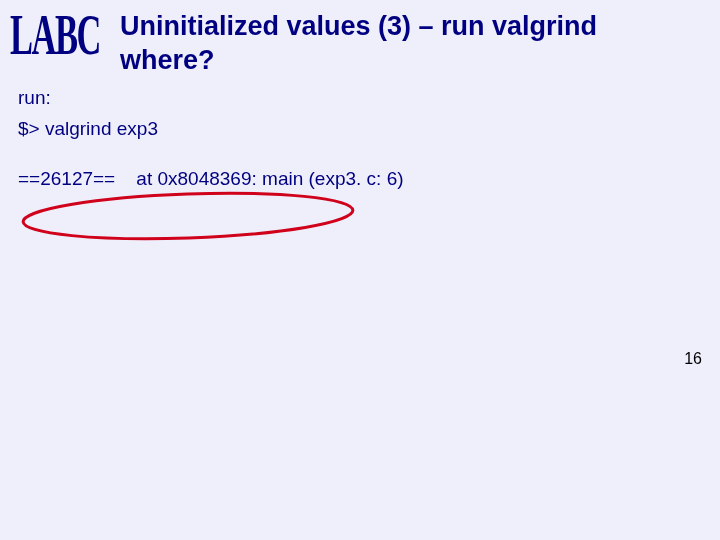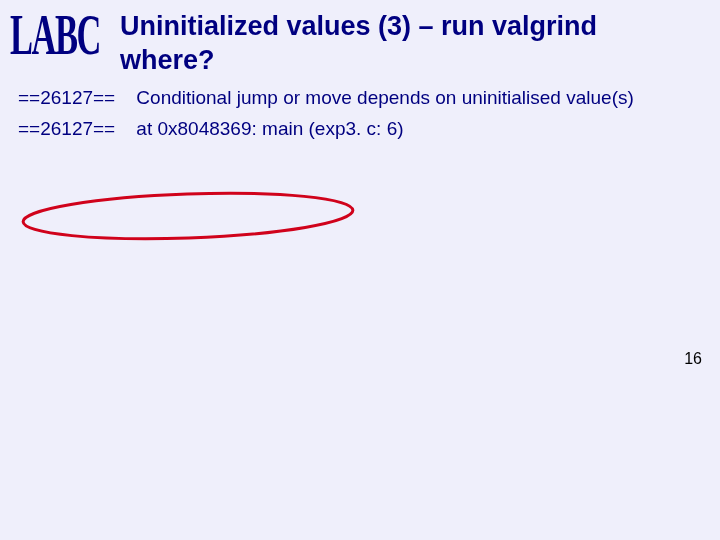--- a/index.html
+++ b/index.html
@@ -69,22 +69,23 @@
 </head>
 <body>
 
 <div class="slide">
 
   <div class="logo">LABC</div>
 
   <div class="title">Uninitialized values (3) – run valgrind where?</div>
 
   <div class="body">
+    <span class="run-label">run:</span>
+    <span class="cmd">$&gt;  valgrind exp3</span>
 
-    <span class="output-line"><span>==26127==</span>    <span>Conditional jump or move depends on uninitialised value(s)</span></span>
     <span class="output-line"><span>==26127==</span>    <span>at 0x8048369: main (exp3. c: 6)</span></span>
   </div>
 
   <svg class="annot" width="360" height="70" viewBox="0 0 360 70">
     <ellipse cx="170" cy="30" rx="165" ry="22" fill="none" stroke-width="3" transform="rotate(-2 170 30)" stroke="#d0021b"></ellipse>
   </svg>
 
   <div class="page-num">16</div>
 
 </div>

